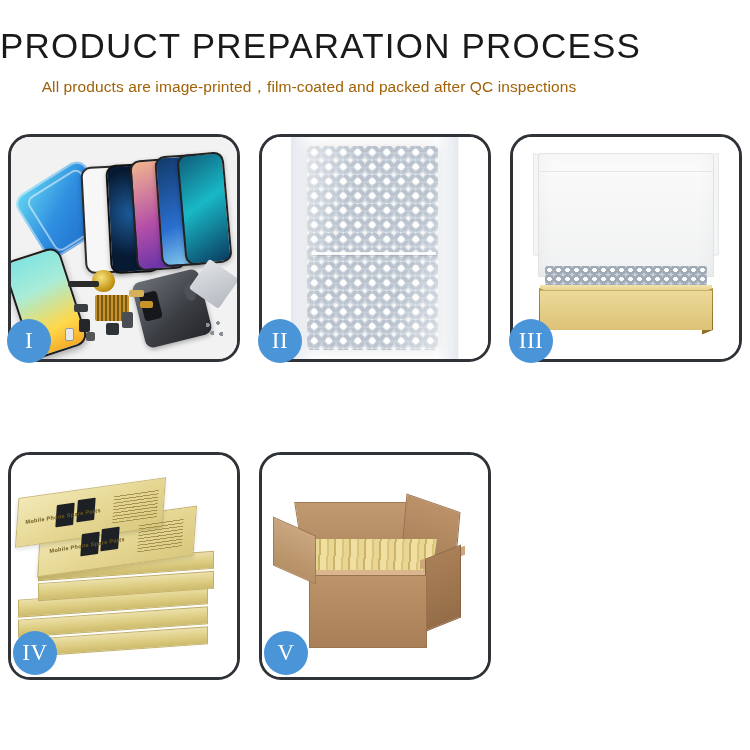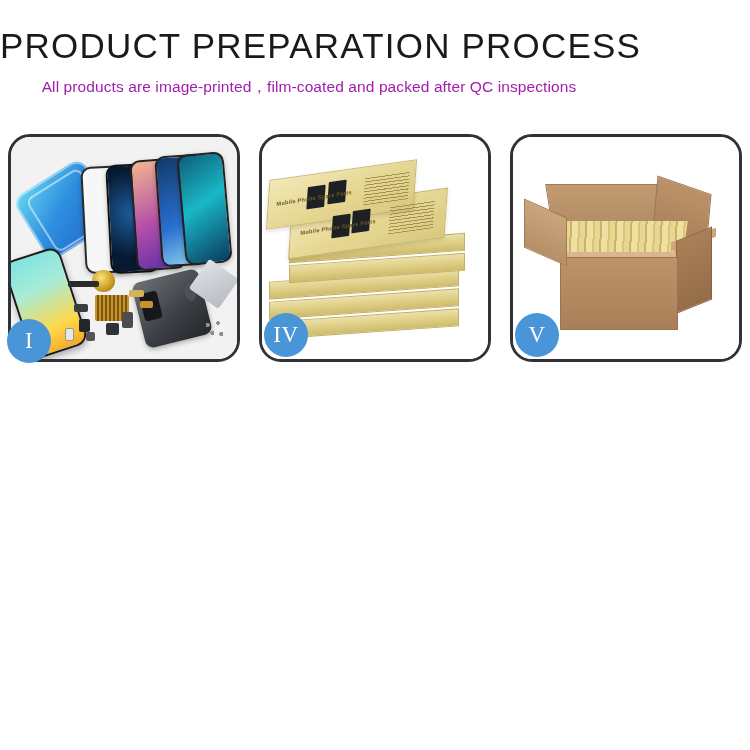--- a/index.html
+++ b/index.html
@@ -32,21 +32,21 @@
     letter-spacing: 1.2px;
     color: #1a1a1a;
     line-height: 1.15;
     white-space: nowrap;
   }
 
   .page-subtitle {
     font-family: "Liberation Sans", sans-serif;
     font-size: 15.5px;
     font-weight: 400;
-    color: #a21caf;
+    color: #a16207;
     margin-top: 11px;
     letter-spacing: 0.1px;
     white-space: nowrap;
   }
 
   
   .grid {
     position: absolute;
     left: 8px;
     top: 134px;
@@ -448,21 +448,51 @@
           <div class="pp-chip pp-c6"></div>
           <div class="pp-chip pp-c7"></div>
           <div class="pp-chip pp-c8"></div>
           <div class="pp-screws"></div>
           <div class="pp-tool"></div>
         </div>
       </div>
       <div class="badge b1">I</div>
     </div>
 
-
+    <div class="card">
+      <div class="card-inner">
+        <div class="scene-bubble">
+          <div class="bw-edgeL"></div>
+          <div class="bw-edgeR"></div>
+          <div class="bw-sheet">
+            <div class="bw-dots"></div>
+            <div class="bw-dots2"></div>
+            <div class="bw-gloss"></div>
+          </div>
+          <div class="bw-fold"></div>
+        </div>
+      </div>
+      <div class="badge b2">II</div>
+    </div>
+
+    <div class="card">
+      <div class="card-inner">
+        <div class="scene-openbox">
+          <div class="ob-lidflapL"></div>
+          <div class="ob-lidflapR"></div>
+          <div class="ob-lid"></div>
+          <div class="ob-bubble"></div>
+          <div class="ob-rim"></div>
+          <div class="ob-cornerL"></div>
+          <div class="ob-cornerR"></div>
+          <div class="ob-front"></div>
+        </div>
+      </div>
+      <div class="badge b3">III</div>
+    </div>
 
     <div class="card">
       <div class="card-inner">
         <div class="scene-stack">
           <div class="st-layer st-l3"></div>
           <div class="st-layer st-l2"></div>
           <div class="st-layer st-l1"></div>
           <div class="st-layer st-l4"></div>
           <div class="st-layer st-l5"></div>
           <div class="st-lidB"></div>

